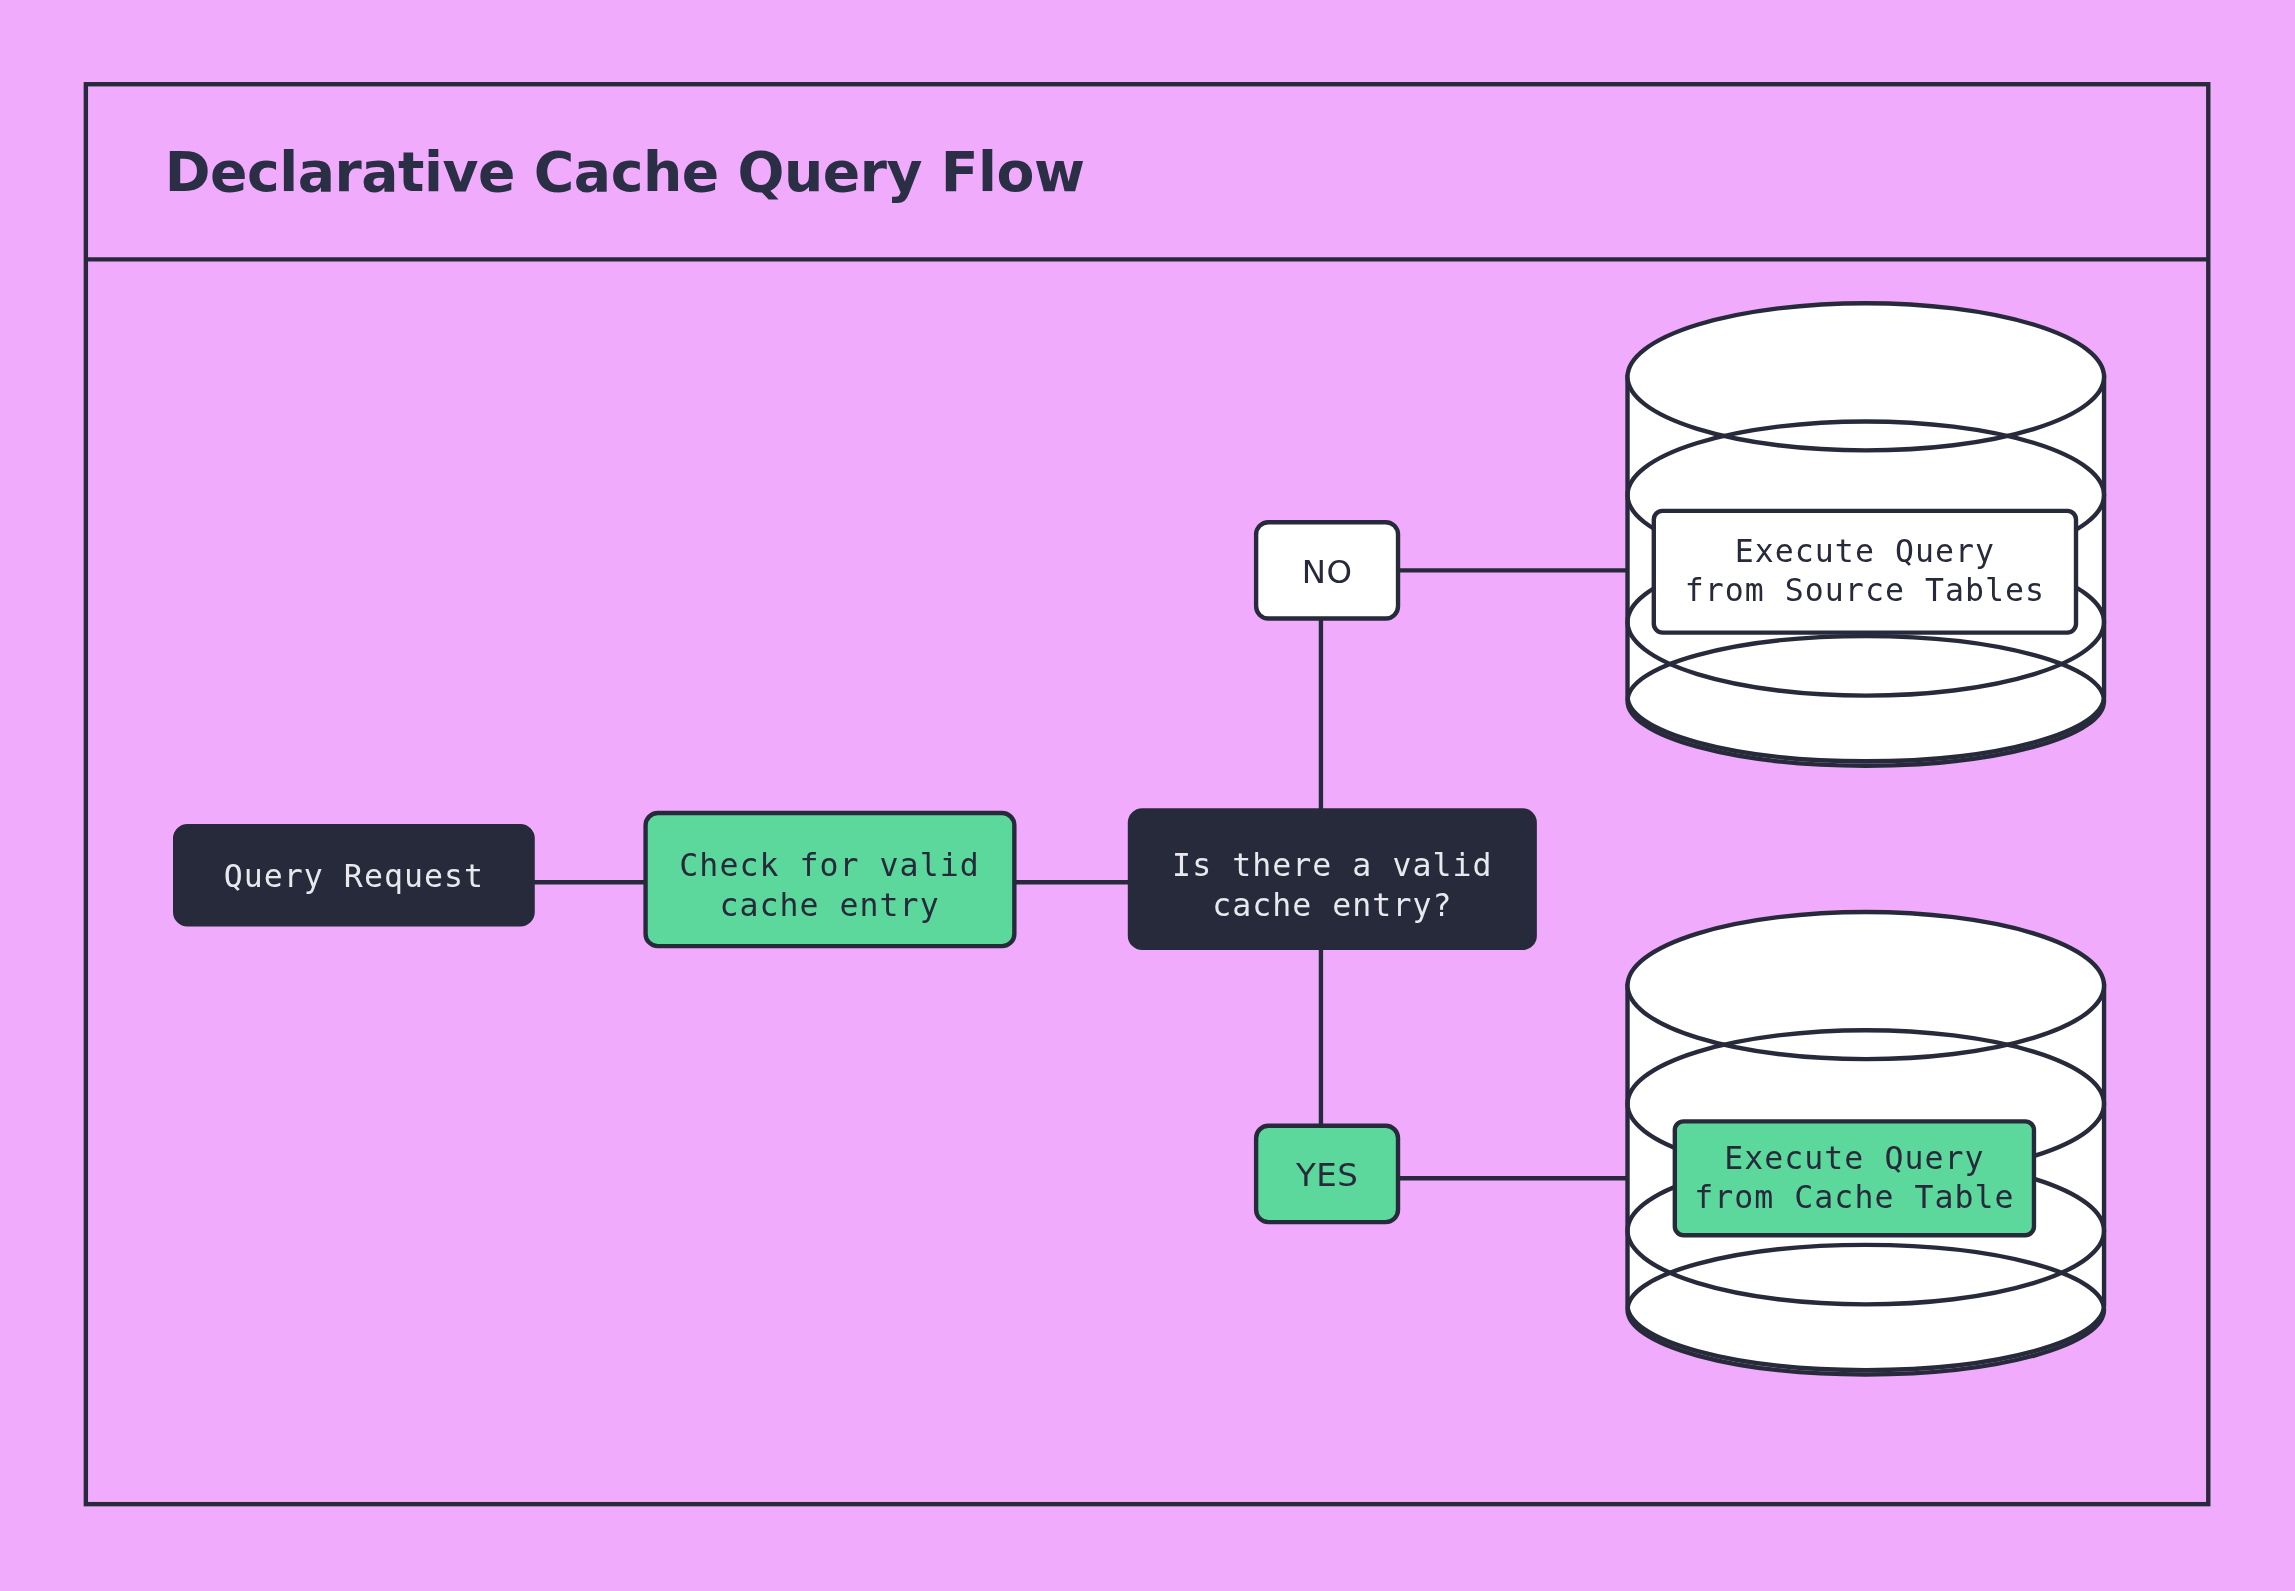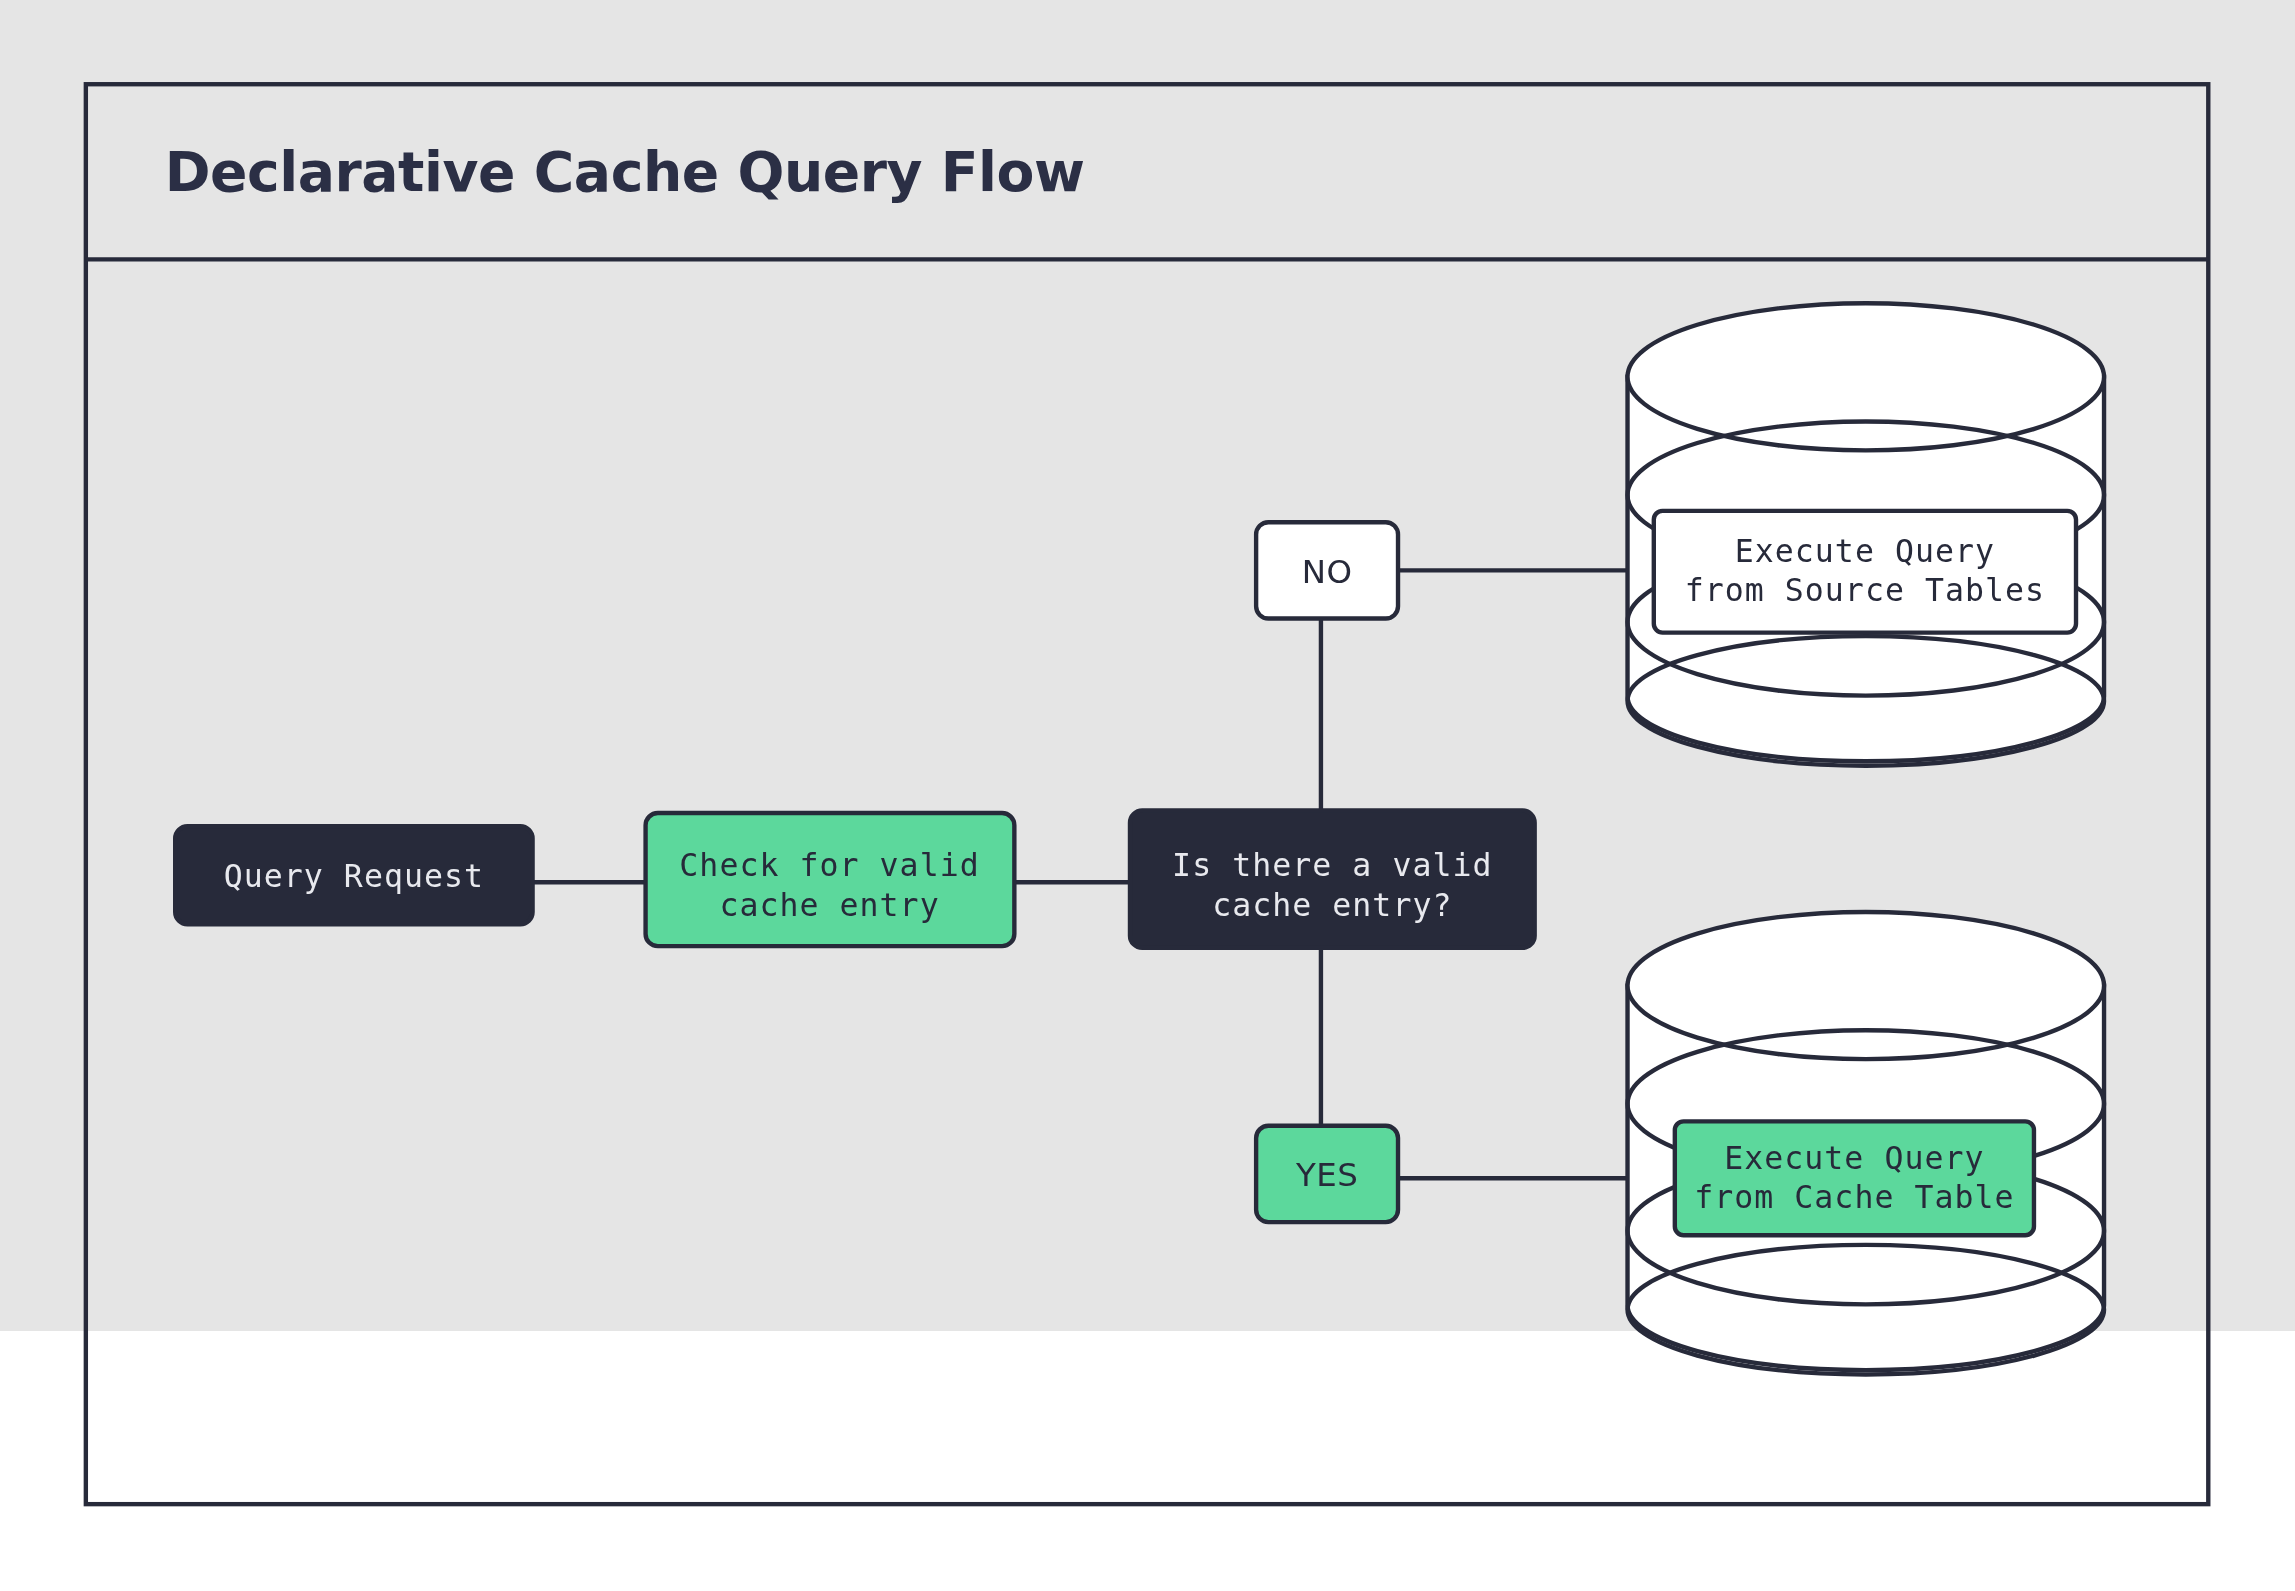--- a/index.html
+++ b/index.html
@@ -9,22 +9,22 @@
   }
   body {
     width: 2295px;
     height: 1591px;
     font-family: "Liberation Sans", sans-serif;
     overflow: hidden;
   }
   #diagram-root {
     position: relative;
     width: 2295px;
-    height: 1331px;
-    background: #e5e5e5;
+    height: 1591px;
+    background: #f0abfc;
   }
   svg.diagram-canvas {
     position: absolute;
     top: 0;
     left: 0;
     width: 2295px;
     height: 1591px;
     display: block;
   }
   .frame-rect {

